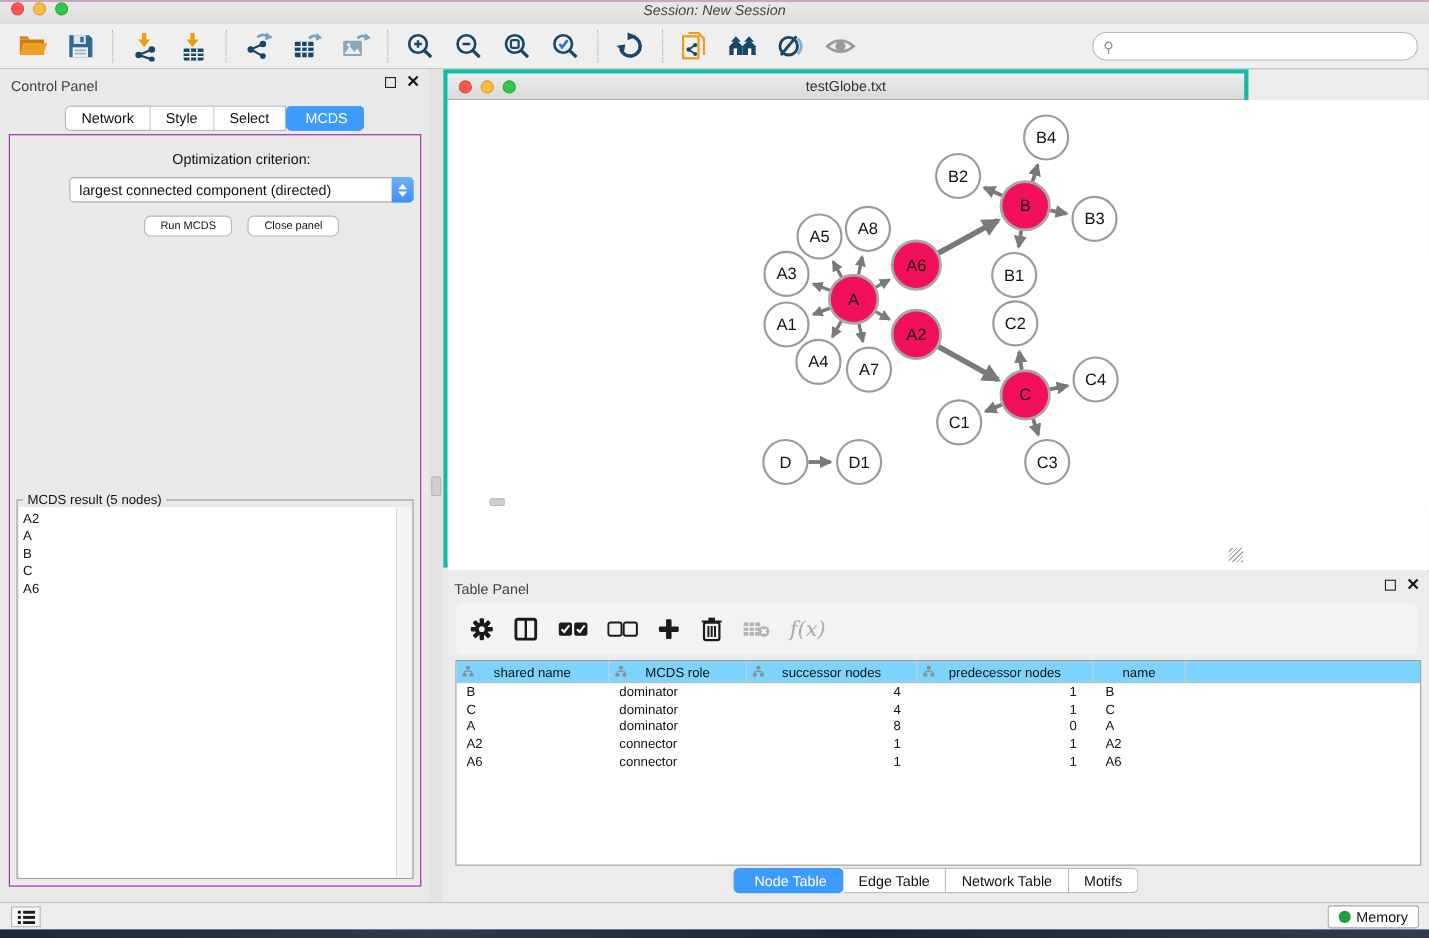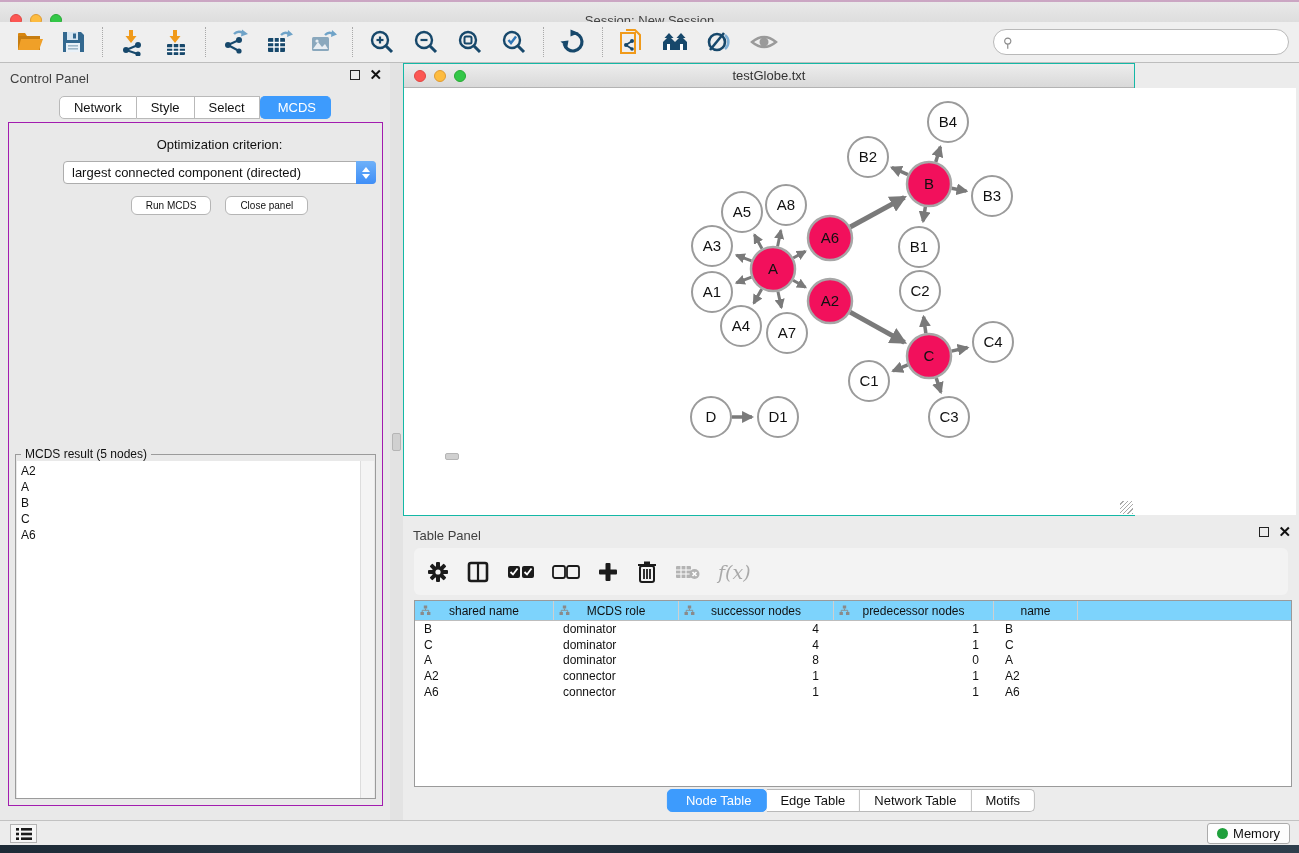--- a/index.html
+++ b/index.html
@@ -6,21 +6,21 @@
   html,body { width:1299px; height:853px; }
   body { font-family:"Liberation Sans", sans-serif; background:#22303c; overflow:hidden; }
   .app { position:absolute; top:0; left:0; width:1299px; height:845px; background:#ececec; }
   .desktop-strip { position:absolute; left:0; top:845px; width:1299px; height:8px;
     background:linear-gradient(90deg,#1d2a36,#2b3b49 30%,#1a2733 60%,#2e3e4c); }
   .top-accent { position:absolute; top:0; left:0; width:1299px; height:2px; background:#cba6c3; }
 
   
   .titlebar { position:absolute; top:2px; left:0; width:1299px; height:37px;
     background:linear-gradient(#e9e9e9,#d4d4d4); border-bottom:1px solid #b7b7b7;
-    display:flex; align-items:center; }
+    display:flex; align-items:flex-start;font-style:italic; }
   .traffic { display:flex; gap:8px; margin-left:10px; }
   .light { width:12px; height:12px; border-radius:50%; }
   .light.red { background:#fc5753; border:1px solid #df4744; }
   .light.yellow { background:#fdbc40; border:1px solid #de9b33; }
   .light.green { background:#33c748; border:1px solid #27aa35; }
   .titlebar-title { position:absolute; width:100%; text-align:center; font-size:13px; color:#444; }
 
   
   .toolbar { position:absolute; top:22px; left:0; width:1299px; height:41px;
     background:#efefef; border-bottom:1px solid #bdbdbd; display:flex; align-items:center; }
@@ -71,21 +71,21 @@
 
   
   .v-divider { position:absolute; top:63px; left:390px; width:13px; height:757px; background:#e3e3e3; }
   .v-grip { position:absolute; top:370px; left:2px; width:9px; height:18px; background:#d0d0d0;
     border:1px solid #b5b5b5; border-radius:2px; }
   .h-grip { position:absolute; top:453px; left:445px; width:14px; height:7px; background:#d0d0d0;
     border:1px solid #b5b5b5; border-radius:2px; }
 
   
   .net-window { position:absolute; top:63px; left:403px; width:732px; height:453px;
-    border:1px solid #14b8a6; background:#fff; }
+    border:4px solid #14b8a6; background:#fff; }
   .net-titlebar { position:relative; height:24px; background:linear-gradient(#ededed,#d9d9d9);
     border-bottom:1px solid #b3b3b3; display:flex; align-items:center; }
   .net-title { position:absolute; width:100%; text-align:center; font-size:13px; color:#333; }
   .net-canvas { position:relative; width:892px; height:427px; background:#fff; }
   .resize-grip { position:absolute; right:1px; bottom:1px; width:13px; height:13px;
     background:repeating-linear-gradient(135deg, transparent, transparent 2px, #aaa 2px, #aaa 3px); }
 
   
   .table-panel { position:absolute; top:520px; left:403px; width:896px; height:300px; background:#ececec; }
   .tp-toolbar { position:absolute; top:28px; left:11px; width:874px; height:47px; background:#f3f3f3;

